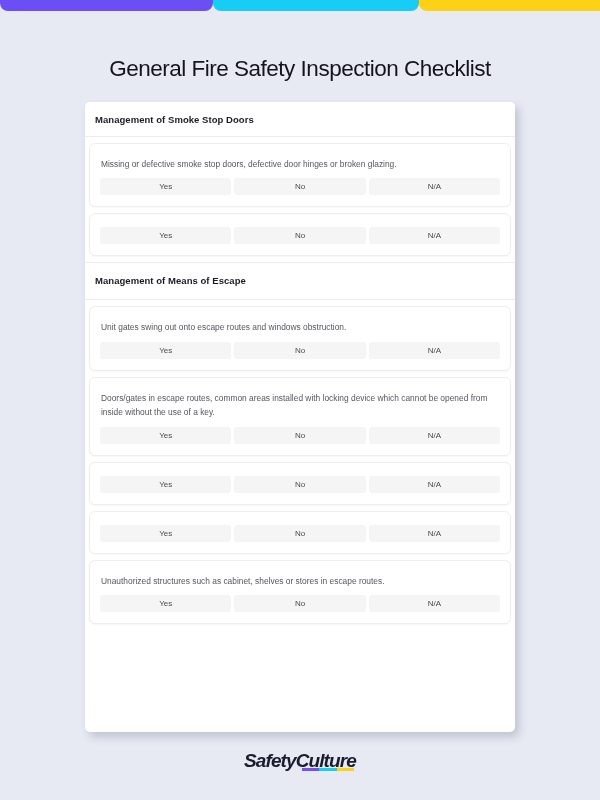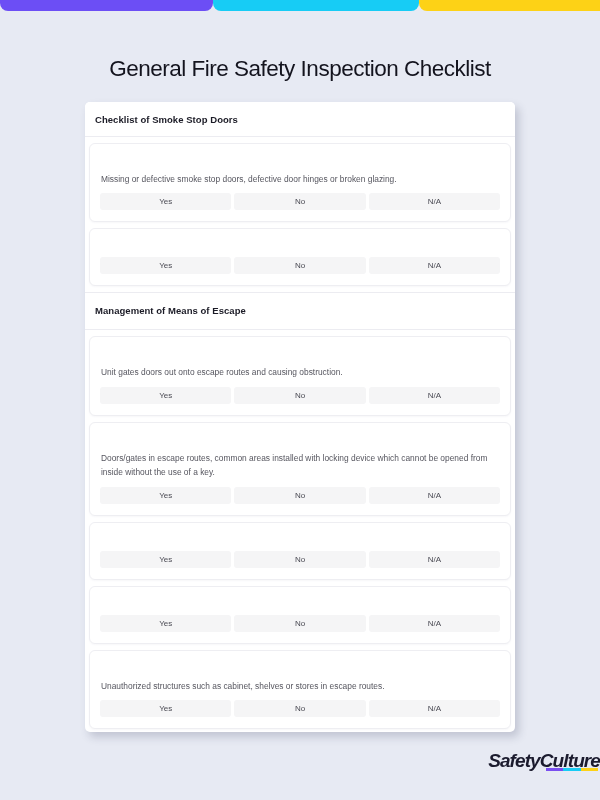--- a/index.html
+++ b/index.html
@@ -77,21 +77,21 @@
   .question-list {
     padding: 0;
   }
 
   .question-card {
     margin: 6px 4px 6px 4px;
     background: #fff;
     border: 1px solid #eeeef2;
     border-radius: 6px;
     box-shadow: 0 1px 2px rgba(120,125,150,0.06);
-    padding: 28px 10px 11px 10px;
+    padding: 13px 10px 11px 10px;
     box-sizing: border-box;
   }
 
   .question-text {
     font-size: 8.4px;
     line-height: 1.72;
     color: #56565f;
     margin: 0 0 7px 1px;
     font-family: "Liberation Sans", sans-serif;
   }
@@ -113,21 +113,21 @@
     cursor: pointer;
     padding: 0;
   }
 
   
   .footer-logo {
     position: absolute;
     left: 0;
     top: 750px;
     width: 600px;
-    text-align: right;
+    text-align: center;
   }
   .logo-wrap {
     display: inline-block;
     position: relative;
     font-size: 19px;
     font-weight: bold;
     font-style: italic;
     letter-spacing: -0.9px;
     color: #1b1b2e;
     font-family: "Liberation Sans", sans-serif;
@@ -148,42 +148,42 @@
 <div class="topbar">
   <div class="seg s0" style="background: rgb(108, 78, 245);"></div>
   <div class="seg s1" style="background: rgb(23, 204, 245);"></div>
   <div class="seg s2" style="background: rgb(253, 210, 22);"></div>
 </div>
 
 <div class="page-title">General Fire Safety Inspection Checklist</div>
 
 <div class="checklist-card">
   <div id="sections-root">
-      <div class="section-header">Checklist of Smoke Stop Doors</div>
+      <div class="section-header">Management of Smoke Stop Doors</div>
       <div class="question-list">
         <div class="question-card">
           <div class="question-text">Missing or defective smoke stop doors, defective door hinges or broken glazing.</div>
           <div class="options">
             <button class="option-btn">Yes</button>
             <button class="option-btn">No</button>
             <button class="option-btn">N/A</button>
           </div>
         </div>
         <div class="question-card">
           <div class="options">
             <button class="option-btn">Yes</button>
             <button class="option-btn">No</button>
             <button class="option-btn">N/A</button>
           </div>
         </div>
       </div>
       <div class="section-header second">Management of Means of Escape</div>
       <div class="question-list">
         <div class="question-card">
-          <div class="question-text">Unit gates doors out onto escape routes and causing obstruction.</div>
+          <div class="question-text">Unit gates swing out onto escape routes and windows obstruction.</div>
           <div class="options">
             <button class="option-btn">Yes</button>
             <button class="option-btn">No</button>
             <button class="option-btn">N/A</button>
           </div>
         </div>
         <div class="question-card">
           <div class="question-text">Doors/gates in escape routes, common areas installed with locking device which cannot be opened from inside without the use of a key.</div>
           <div class="options">
             <button class="option-btn">Yes</button>

